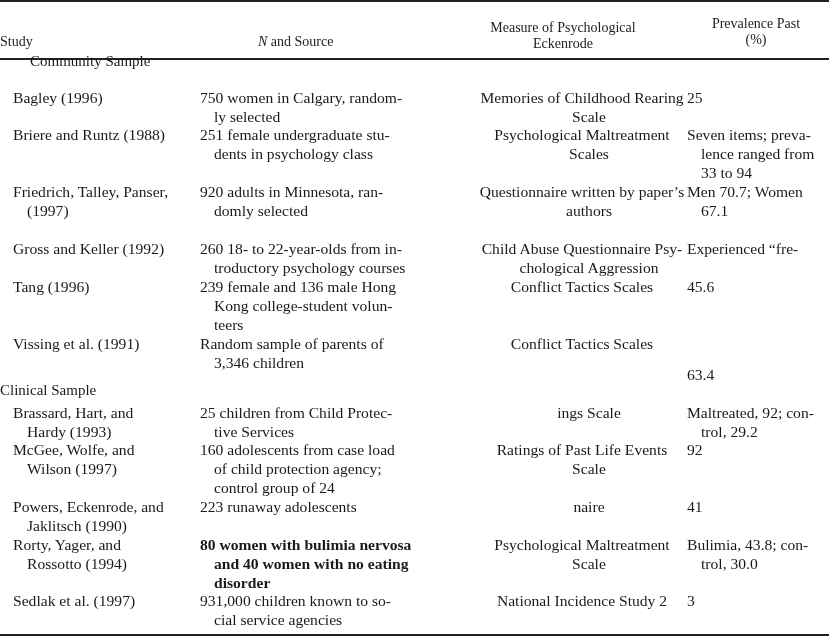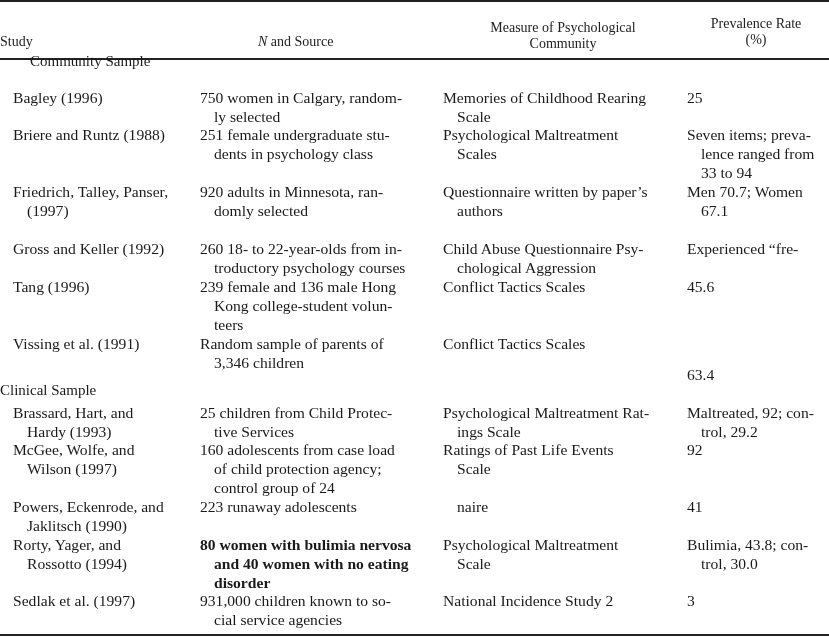--- a/index.html
+++ b/index.html
@@ -11,38 +11,38 @@
   .rule.mid { top: 58px; height: 2px; }
   .rule.bot { top: 634px; height: 2px; }
   .hdr { position: absolute; font-size: 14px; line-height: 16px; color: #222; }
   .hdr.c { text-align: center; }
   .section { position: absolute; left: 0; font-size: 15px; line-height: 18px; }
   .cell { position: absolute; font-size: 15.6px; line-height: 18.8px; }
   .cell .ln { display: block; white-space: nowrap; }
   .cell .ln.ind { padding-left: 14px; }
   .c1 { left: 13px; width: 185px; }
   .c2 { left: 200px; width: 228px; }
-  .c3 { left: 443px; width: 240px; }
+  .c3 { left: 462px; width: 240px; text-align: center; }
   .c4 { left: 687px; width: 142px; }
   i { font-style: italic; }
 </style>
 </head>
 <body>
 
 <div class="table">
   <div class="rule top"></div>
 
   <div class="hdr" style="left:0;top:34px;">Study</div>
   <div class="hdr" style="left:258px;top:34px;"><i>N</i><span> and Source</span></div>
   <div class="hdr c" style="left:443px;top:20px;width:240px;">
     <div>Measure of Psychological</div>
-    <div>Community</div>
+    <div>Eckenrode</div>
   </div>
   <div class="hdr c" style="left:683px;top:16px;width:146px;">
-    <div>Prevalence Rate</div>
+    <div>Prevalence Past</div>
     <div>(%)</div>
   </div>
 
   <div class="rule mid"></div>
 
   <div id="body">
       <div class="section" style="top: 52px; margin-left: 30px;">Community Sample</div>
       <div class="cell c1" style="top: 89px;">
         <span class="ln">Bagley (1996)</span>
       </div>
@@ -133,21 +133,20 @@
       <div class="section" style="top: 381px;">Clinical Sample</div>
       <div class="cell c1" style="top: 404px;">
         <span class="ln">Brassard, Hart, and</span>
         <span class="ln ind">Hardy (1993)</span>
       </div>
       <div class="cell c2" style="top: 404px;">
         <span class="ln">25 children from Child Protec-</span>
         <span class="ln ind">tive Services</span>
       </div>
       <div class="cell c3" style="top: 404px;">
-        <span class="ln">Psychological Maltreatment Rat-</span>
         <span class="ln ind">ings Scale</span>
       </div>
       <div class="cell c4" style="top: 404px;">
         <span class="ln">Maltreated, 92; con-</span>
         <span class="ln ind">trol, 29.2</span>
       </div>
       <div class="cell c1" style="top: 441px;">
         <span class="ln">McGee, Wolfe, and</span>
         <span class="ln ind">Wilson (1997)</span>
       </div>

